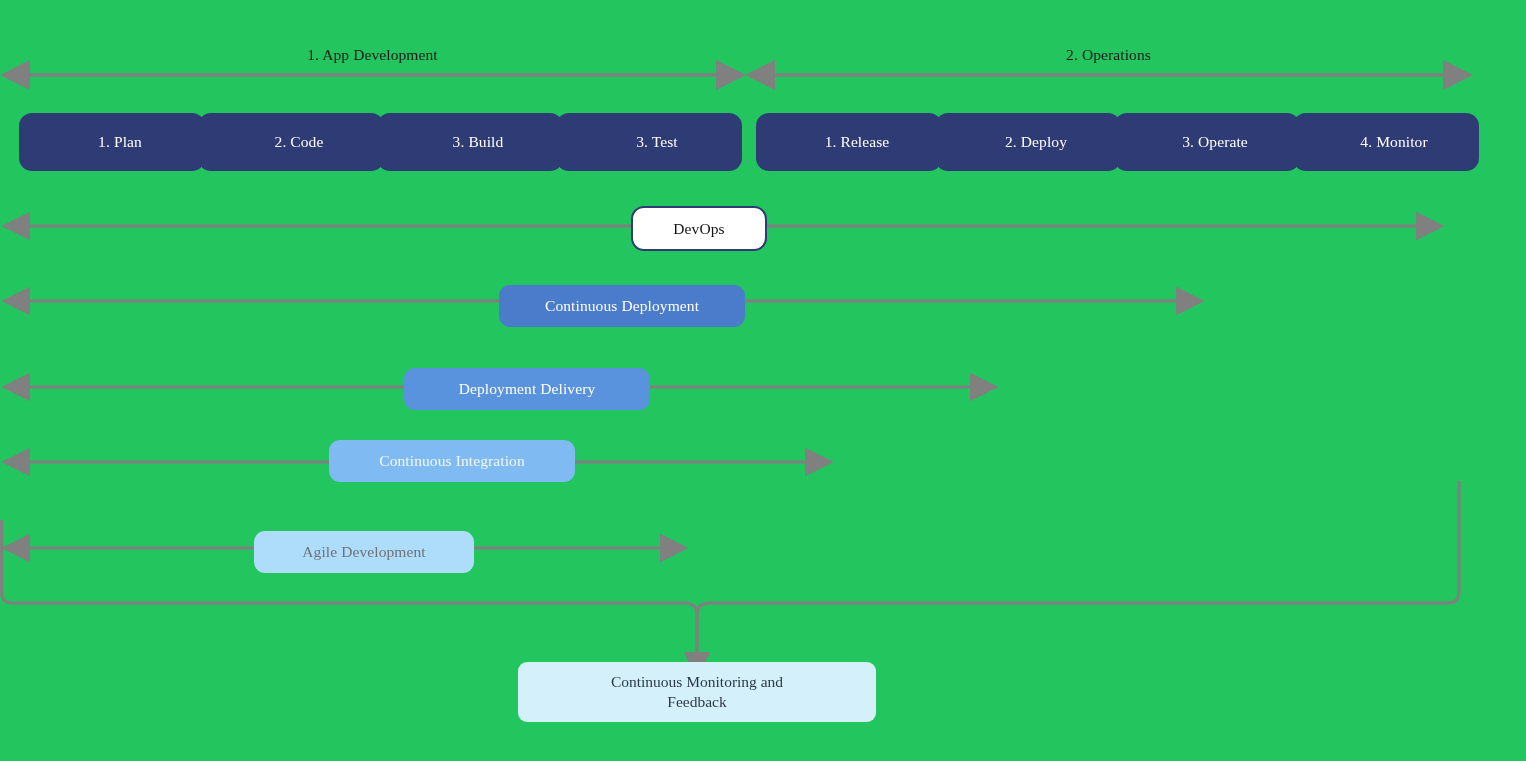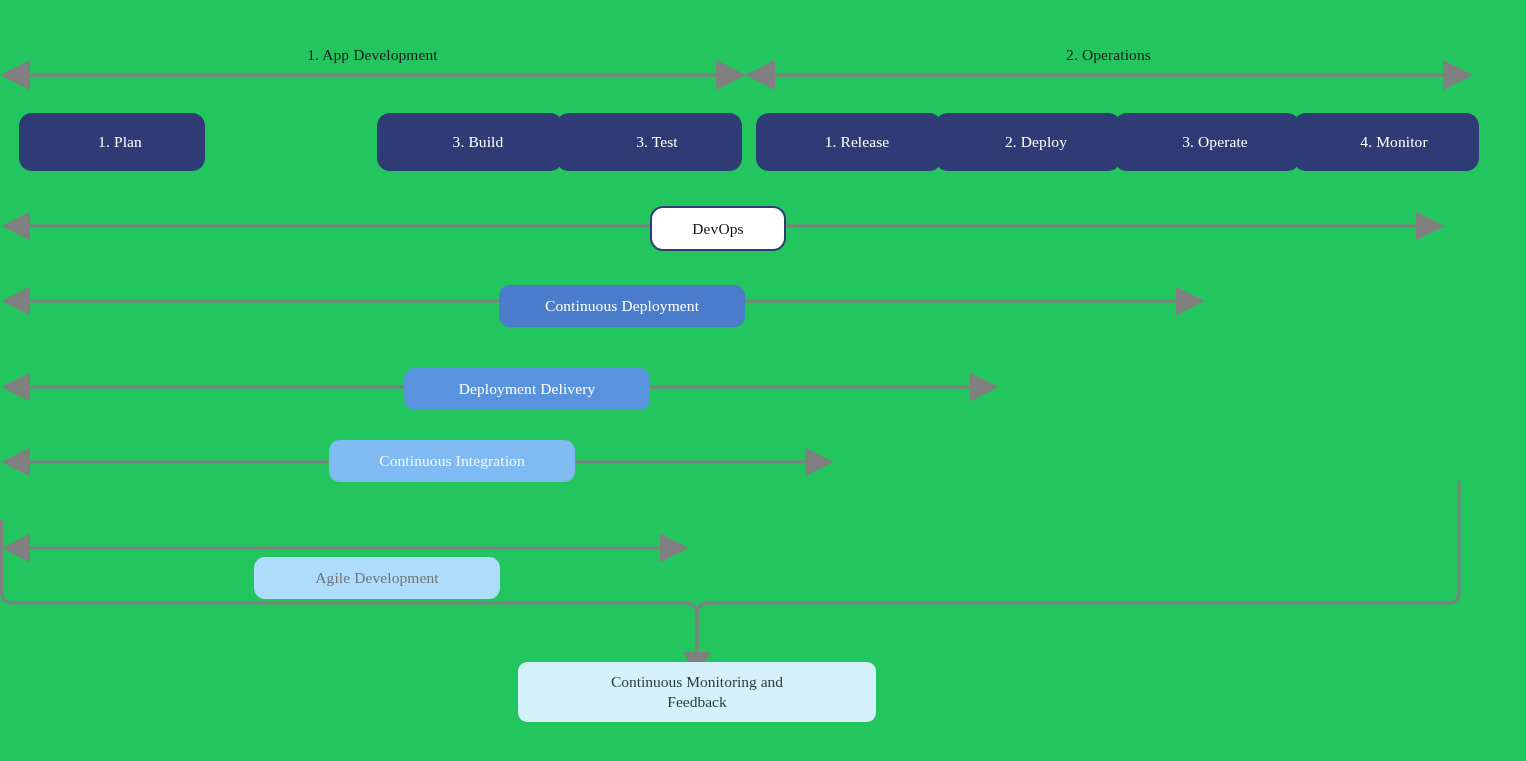--- a/index.html
+++ b/index.html
@@ -125,37 +125,38 @@
 
     <path d="M686,603 Q697,604 697,614 Q697,604 708,603" fill="none" stroke="#808080" stroke-width="3" stroke-linecap="round"></path>
 
     <line x1="697" y1="610" x2="697" y2="655" stroke="#808080" stroke-width="3.4" marker-end="url(#ah-down)"></line>
   </svg>
 
   <div class="section-caption" style="left:17px; top:46px; width:711px;">1. App Development</div>
   <div class="section-caption" style="left:762px; top:46px; width:693px;text-align:center;">2. Operations</div>
 
   <div class="stage-box" style="left:19px; top:113px; width:170px;">1. Plan</div>
+  <div class="stage-box" style="left:198px; top:113px; width:170px;">2. Code</div>
   <div class="stage-box" style="left:377px; top:113px; width:170px;">3. Build</div>
   <div class="stage-box" style="left:556px; top:113px; width:170px;">3. Test</div>
 
   <div class="stage-box" style="left:756px; top:113px; width:170px;">1. Release</div>
   <div class="stage-box" style="left:935px; top:113px; width:170px;">2. Deploy</div>
   <div class="stage-box" style="left:1114px; top:113px; width:170px;">3. Operate</div>
   <div class="stage-box" style="left:1293px; top:113px; width:170px;text-align:right;">4. Monitor</div>
 
-  <div class="pill pill-devops" style="left:631px; top:206px; width:132px; height:41px;margin-left:19px;">DevOps</div>
+  <div class="pill pill-devops" style="left:631px; top:206px; width:132px; height:41px;">DevOps</div>
 
   <div class="pill pill-deployment" style="left:499px; top:285px; width:246px; height:42px;">Continuous Deployment</div>
 
   <div class="pill pill-delivery" style="left:404px; top:368px; width:246px; height:42px;">Deployment Delivery</div>
 
   <div class="pill pill-integration" style="left:329px; top:440px; width:246px; height:42px;">Continuous Integration</div>
 
-  <div class="pill pill-agile" style="left:254px; top:531px; width:246px; height:42px;margin-top:26px;">Agile Development</div>
+  <div class="pill pill-agile" style="left:254px; top:531px; width:220px; height:42px;">Agile Development</div>
 
   <div class="feedback-box" style="left:518px; top:662px; width:358px; height:60px;">
     <div>
       <div>Continuous Monitoring and</div>
       <div>Feedback</div>
     </div>
   </div>
 
 </div>
 

